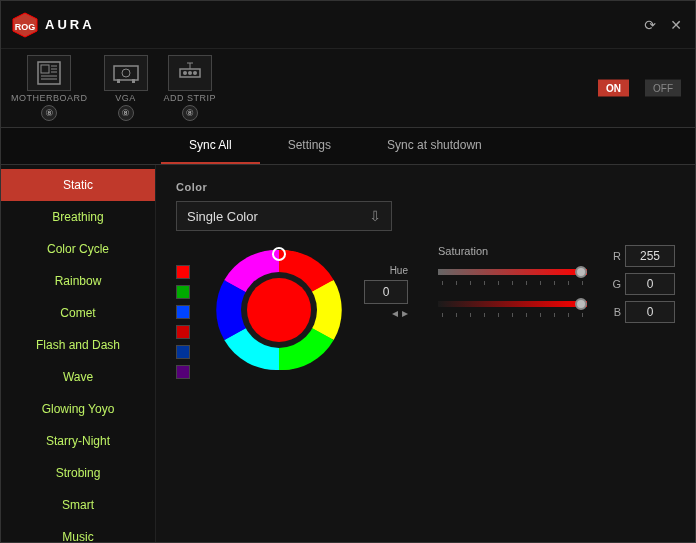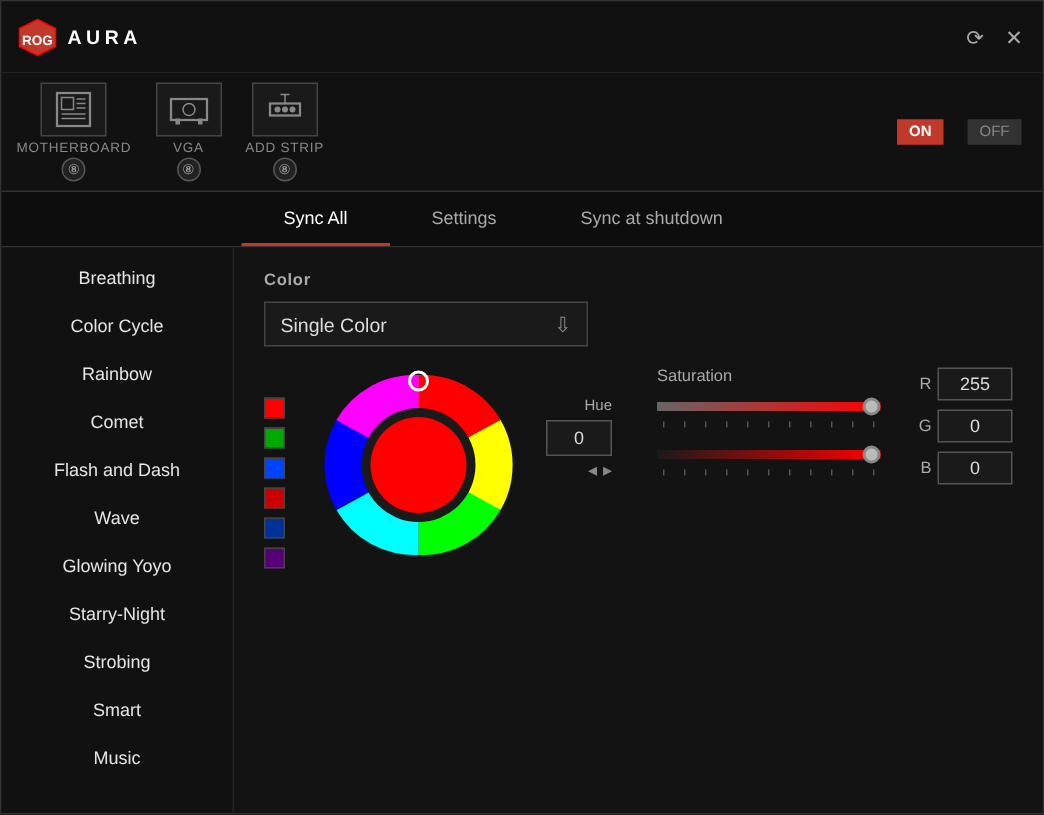--- a/index.html
+++ b/index.html
@@ -161,21 +161,21 @@
       width: 155px;
       background: #111;
       border-right: 1px solid #222;
       padding-top: 4px;
       flex-shrink: 0;
       overflow-y: auto;
     }
     .sidebar-item {
       padding: 9px 16px;
       font-size: 12px;
-      color: #e5e5e5;
+      color: #bef264;
       cursor: pointer;
       text-align: center;
     }
     .sidebar-item.active {
       background: #c0392b;
       color: #fff;
     }
 
     
     .content {
@@ -414,20 +414,21 @@
 
 <div class="tab-bar">
   <div class="tab active">Sync All</div>
   <div class="tab">Settings</div>
   <div class="tab">Sync at shutdown</div>
 </div>
 
 <div class="main-layout">
 
   <div class="sidebar">
+    <div class="sidebar-item active">Static</div>
     <div class="sidebar-item">Breathing</div>
     <div class="sidebar-item">Color Cycle</div>
     <div class="sidebar-item">Rainbow</div>
     <div class="sidebar-item">Comet</div>
     <div class="sidebar-item">Flash and Dash</div>
     <div class="sidebar-item">Wave</div>
     <div class="sidebar-item">Glowing Yoyo</div>
     <div class="sidebar-item">Starry-Night</div>
     <div class="sidebar-item">Strobing</div>
     <div class="sidebar-item">Smart</div>

